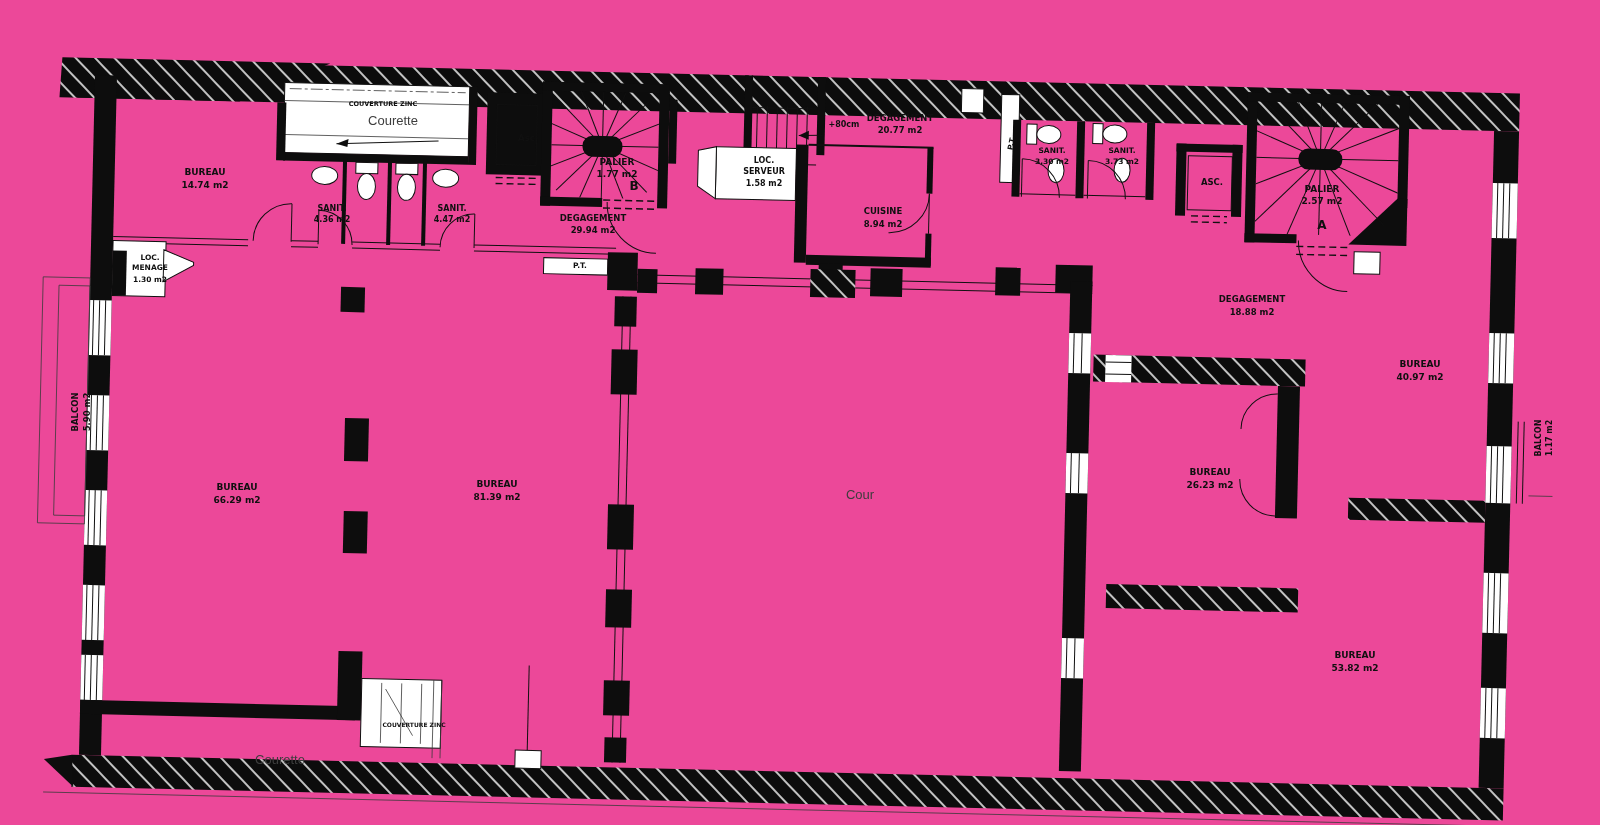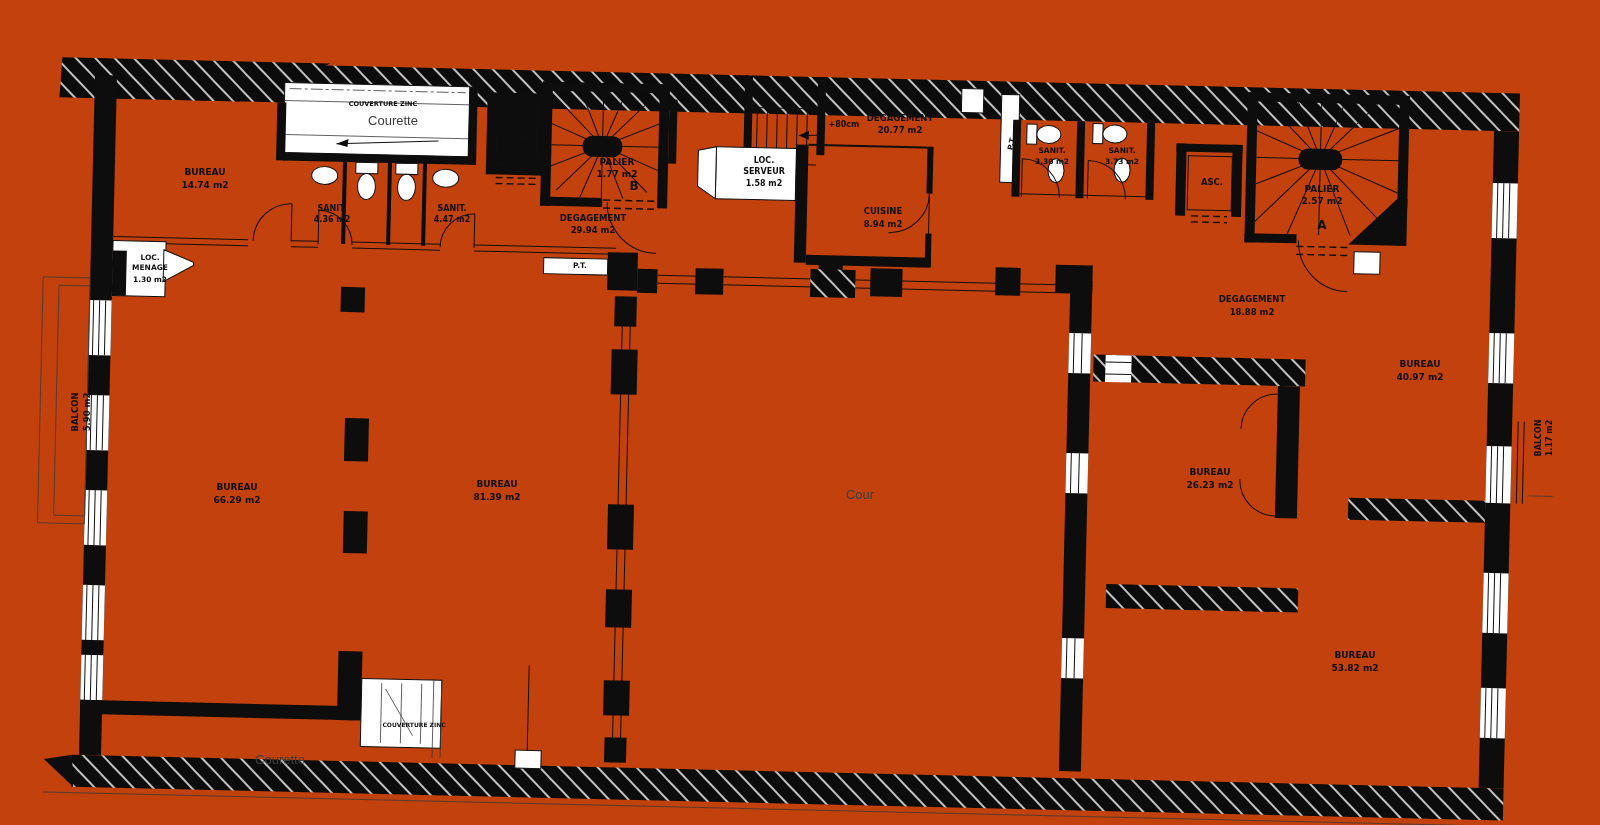--- a/index.html
+++ b/index.html
@@ -1,16 +1,16 @@
 <!DOCTYPE html>
 <html><head>
 <meta charset="utf-8">
 <style>
   html,body{margin:0;padding:0;background:#ffffff;}
-  #stage{position:relative;width:1600px;height:825px;background:#c2410c;overflow:hidden;}
+  #stage{position:relative;width:1600px;height:825px;background:#ec4899;overflow:hidden;}
   svg{position:absolute;left:0;top:0;}
   .lbl{font-family:"DejaVu Sans",sans-serif;font-weight:bold;fill:#101010;}
   .big{font-family:"Liberation Sans",sans-serif;font-weight:normal;fill:#3d3d3d;}
   .w{stroke:#101010;stroke-width:1;fill:none;}
   .w2{stroke:#101010;stroke-width:2;fill:none;}
   .thin{stroke:#3a3a3a;stroke-width:0.8;fill:none;}
   .dash{stroke:#101010;stroke-width:1.4;fill:none;stroke-dasharray:7 4;}
   .blk{fill:#0d0d0d;stroke:none;}
   .out{fill:#ffffff;stroke:#101010;stroke-width:1;}
 </style>

